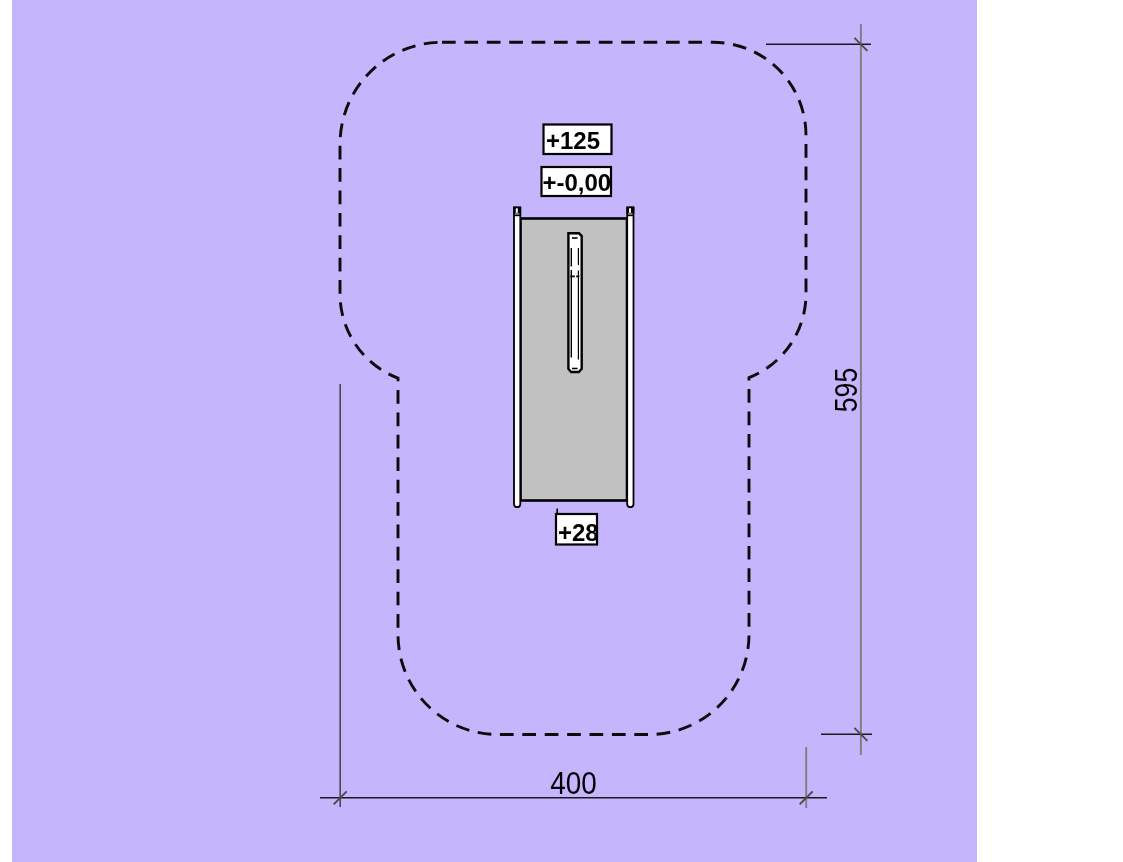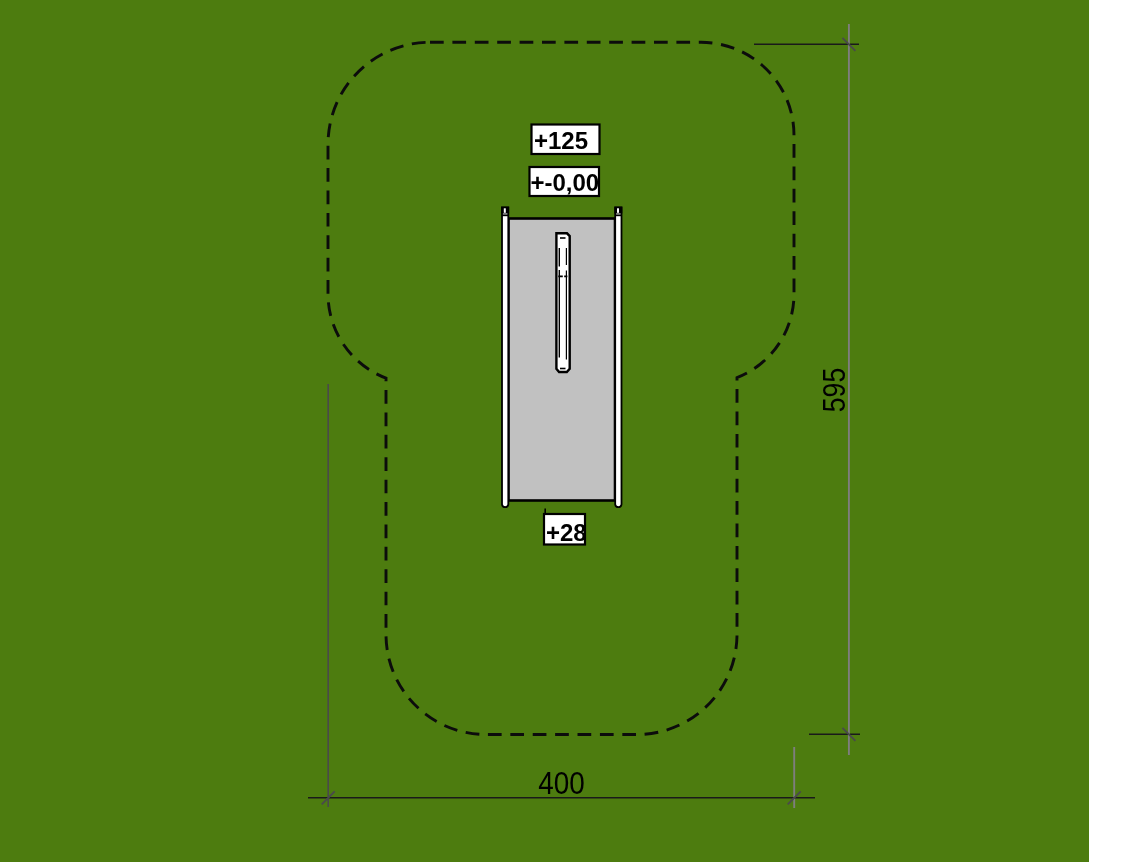--- a/index.html
+++ b/index.html
@@ -1,17 +1,17 @@
 <!DOCTYPE html>
 <html><head>
 <meta charset="utf-8">
 <style>
   html,body{margin:0;padding:0;background:#ffffff;}
-  .page{position:relative;width:1089px;height:862px;background:#4d7c0f;overflow:hidden;
-        font-family:"Liberation Sans", sans-serif;}
+  .page{position:relative;width:965px;height:862px;background:#c4b5fd;overflow:hidden;
+        font-family:"Liberation Sans", sans-serif;margin-left:12px;}
   svg{position:absolute;left:0;top:0;}
   text{font-family:"Liberation Sans", sans-serif;}
 </style>
 </head>
 <body>
 <div class="page">
 <svg width="1123" height="862" viewBox="0 0 1123 862">
 
   <path d="M 430,42.3 H 701 A 93,93 0 0 1 794,135.3 V 294 A 90,90 0 0 1 737,377.7
            V 634.5 A 100,100 0 0 1 637,734.5 H 486 A 100,100 0 0 1 386,634.5

